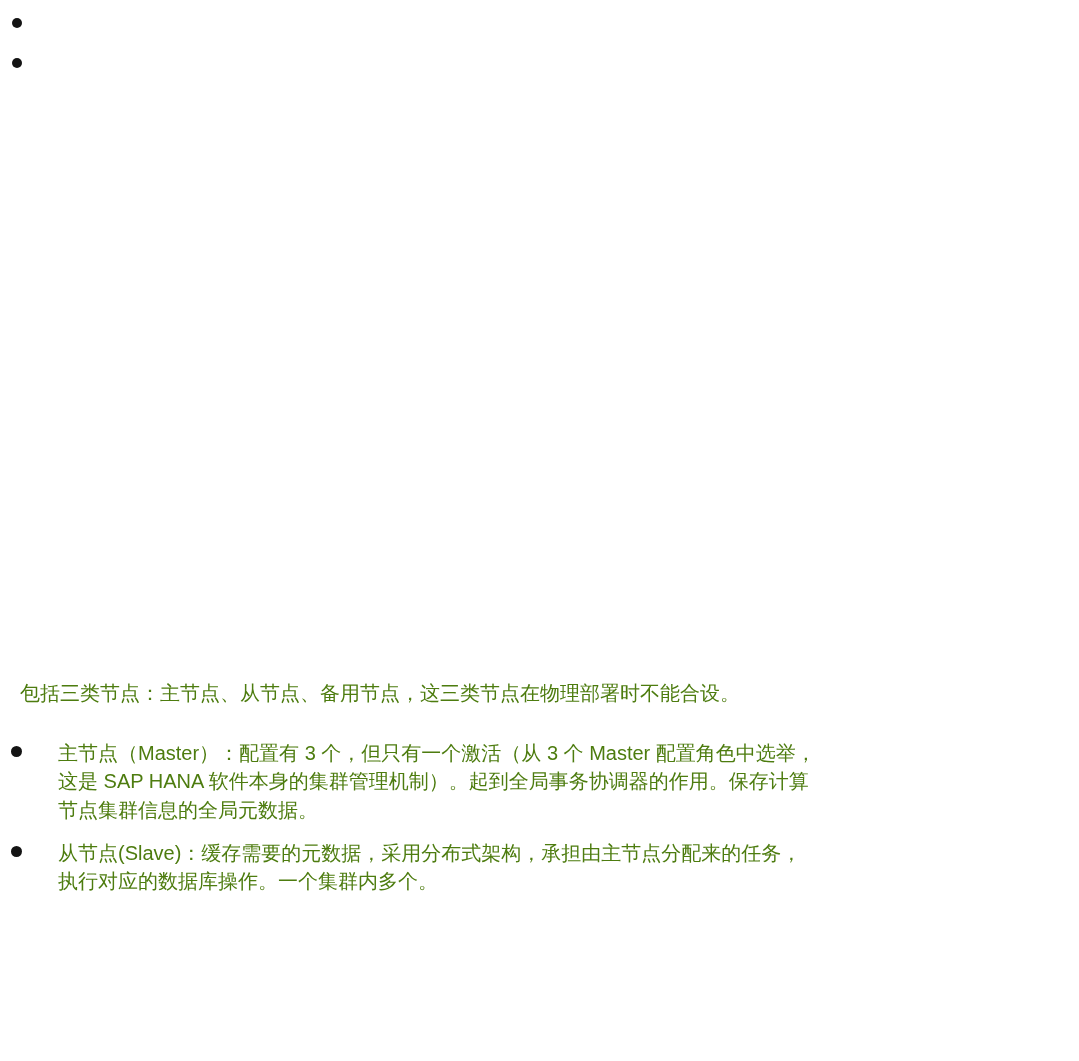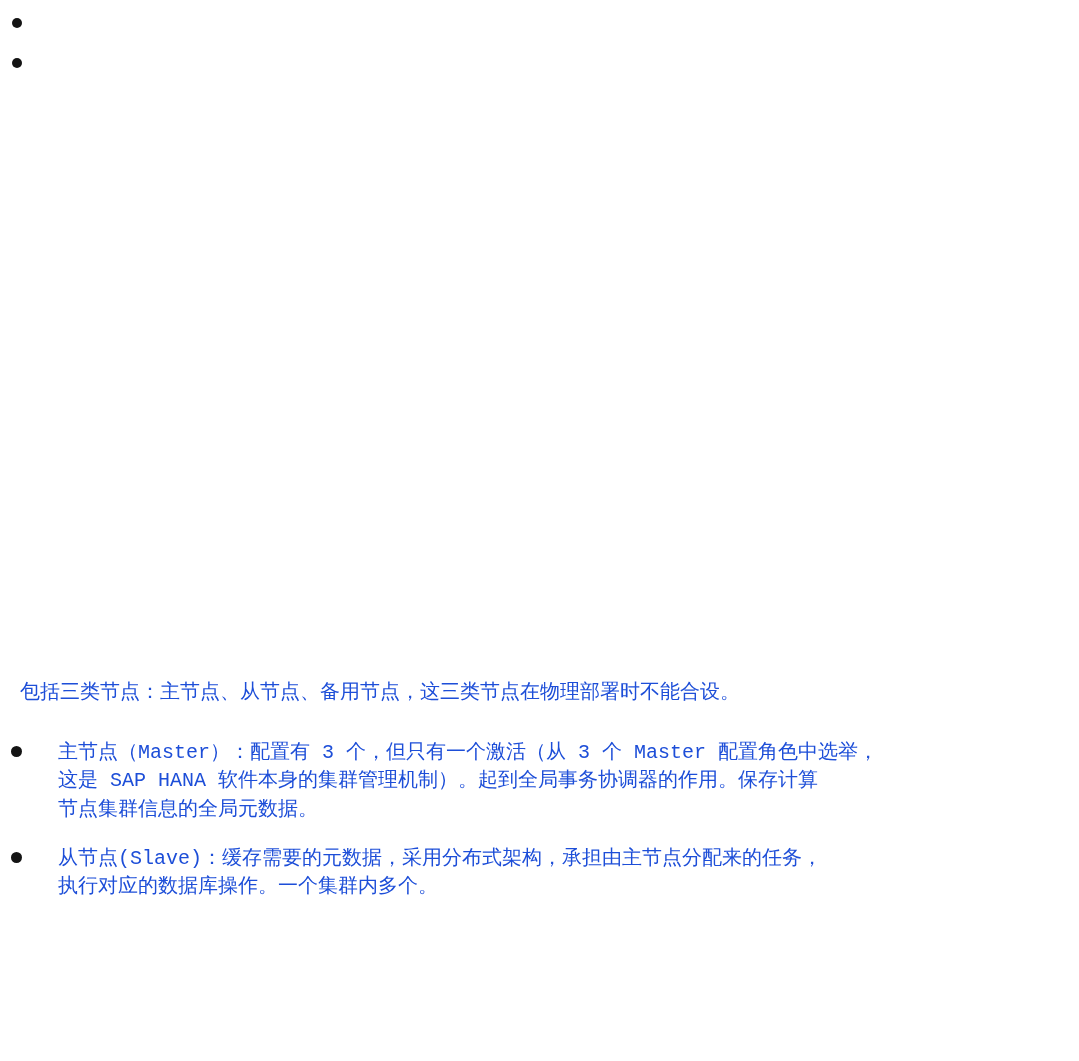--- a/index.html
+++ b/index.html
@@ -6,22 +6,22 @@
     margin: 0;
     padding: 0;
     background: #ffffff;
   }
   .page {
     position: relative;
     width: 1079px;
     height: 1061px;
     background: #ffffff;
     overflow: hidden;
-    font-family: Liberation Mono, monospace;
-    color: #1d4ed8;
+    font-family: Liberation Sans, sans-serif;
+    color: #4d7c0f;
   }
   .orphan-dot {
     position: absolute;
     width: 10px;
     height: 10px;
     background: #141414;
     border-radius: 50%;
   }
   .dot-1 { left: 12px; top: 18px; }
   .dot-2 { left: 12px; top: 58px; }
@@ -34,21 +34,21 @@
     line-height: 28.4px;
     white-space: pre-line;
   }
   .list-item {
     position: absolute;
     left: 11px;
     padding-left: 47px;
     width: 900px;
   }
   .item-1 { top: 731px; margin-top: 8px; }
-  .item-2 { top: 839px; margin-top: 6px; }
+  .item-2 { top: 839px; }
   .item-3 { top: 921px; }
   .list-item .dot {
     position: absolute;
     left: 0;
     top: 7px;
     width: 11px;
     height: 11px;
     background: #141414;
     border-radius: 50%;
   }

